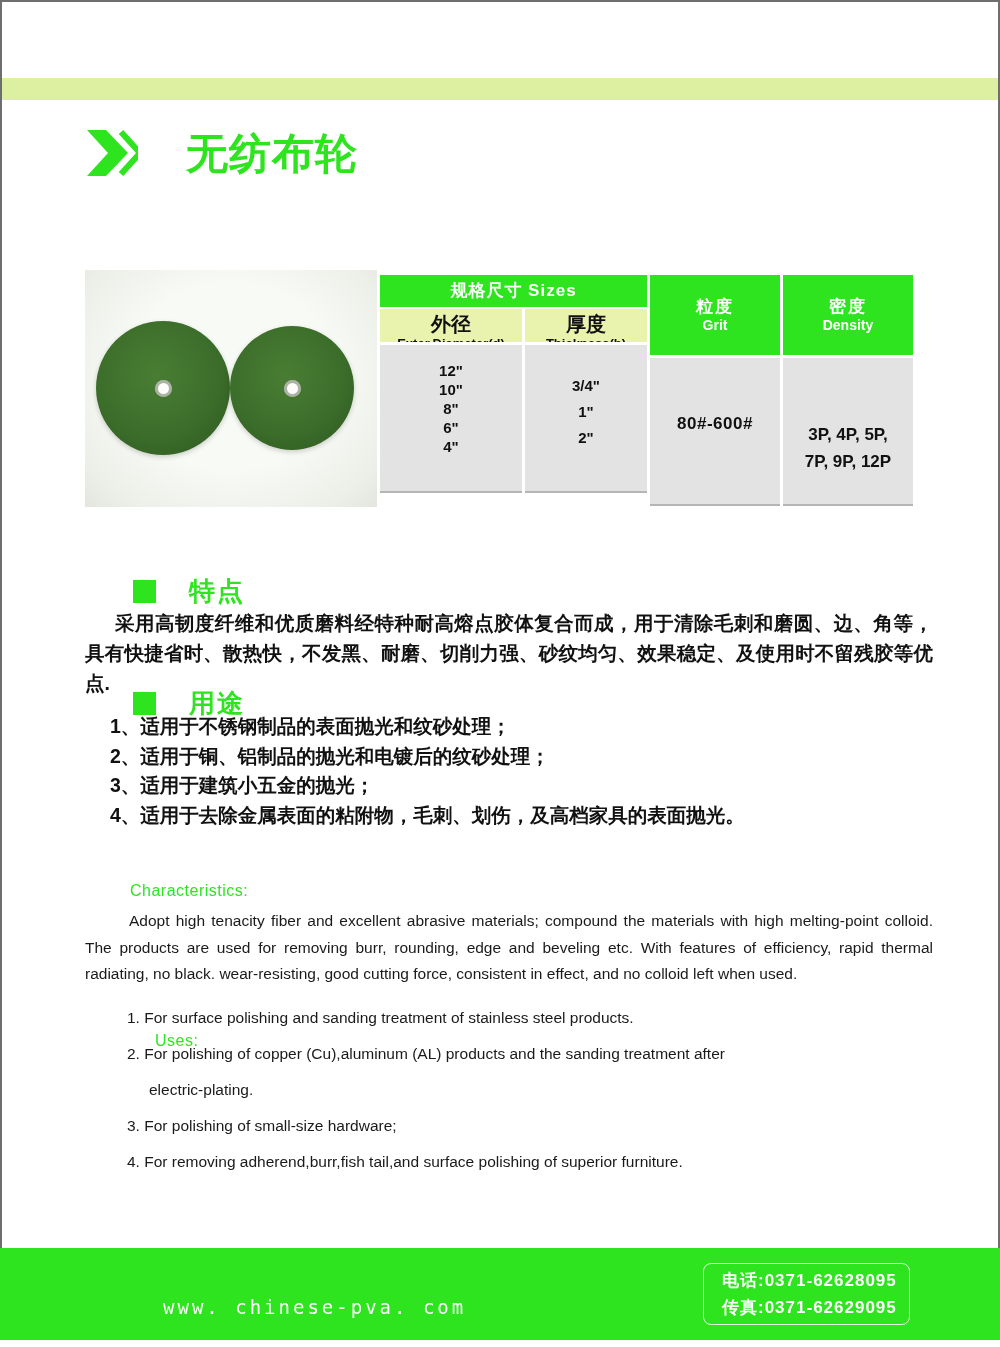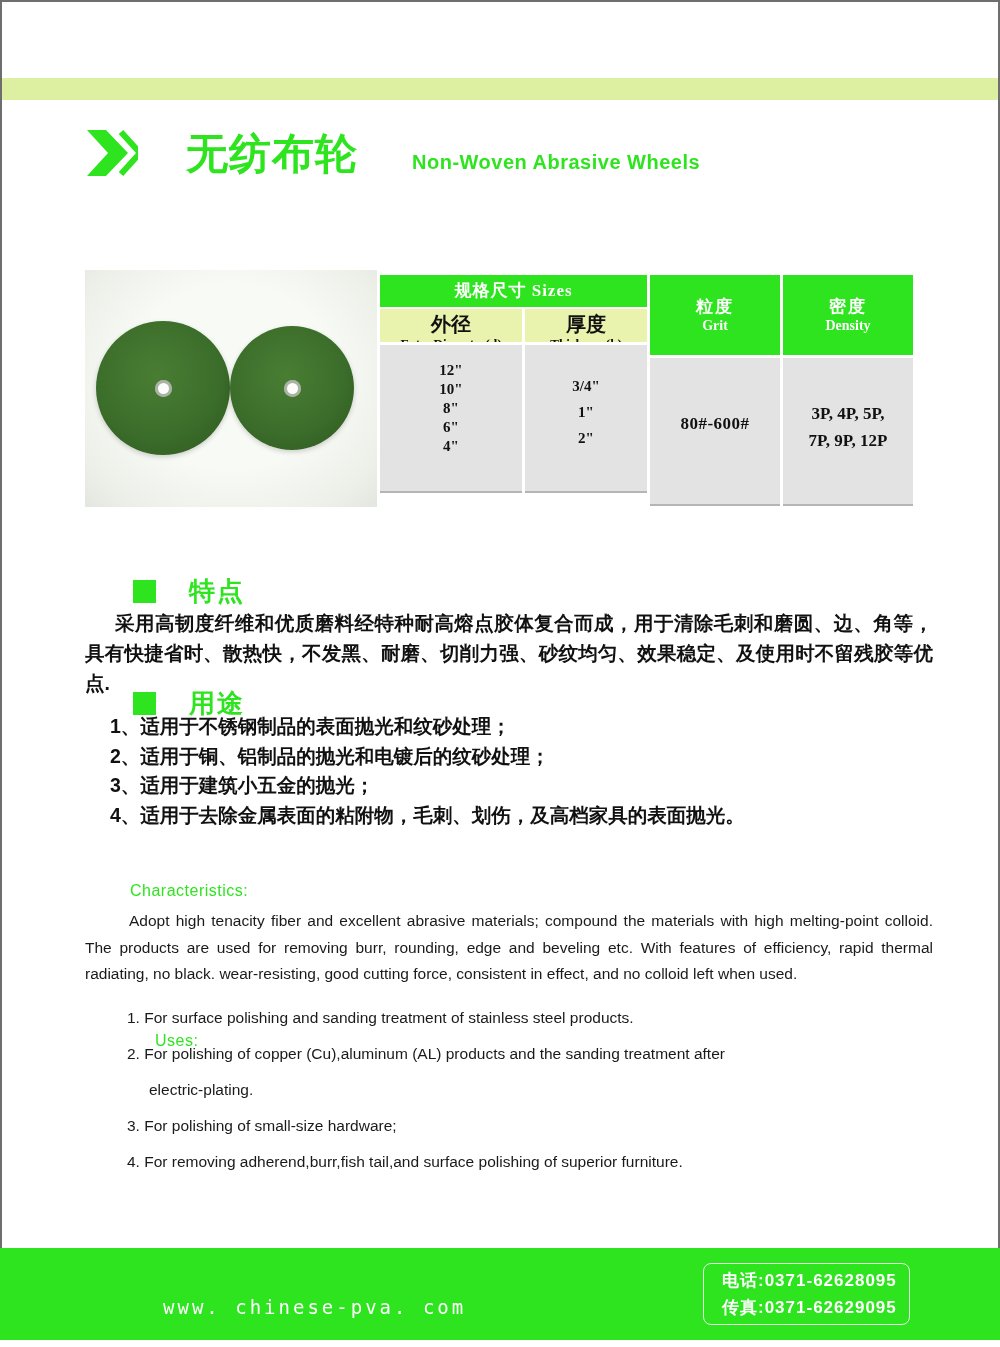--- a/index.html
+++ b/index.html
@@ -29,21 +29,21 @@
   .disc { position:absolute; border-radius:50%;
     background:radial-gradient(circle at 45% 40%, #497d33 0%, #3c6e2b 55%, #305c22 90%, #2a5120 100%);
     box-shadow:0 2px 5px rgba(0,0,0,0.18);
   }
   .disc-left  { left:11px;  top:51px; width:134px; height:134px; }
   .disc-right { left:145px; top:56px; width:124px; height:124px; }
   .hole { position:absolute; left:50%; top:50%; width:17px; height:17px; margin:-8.5px 0 0 -8.5px;
     border-radius:50%; background:#fdfdfb; box-shadow:0 0 0 3px rgba(20,40,10,0.35) inset; }
 
   
-  .spec-table { position:absolute; left:380px; top:275px; width:533px; display:flex; gap:3px;font-family:Liberation Serif, serif; }
+  .spec-table { position:absolute; left:380px; top:275px; width:533px; display:flex; gap:3px; }
   .cell { overflow:hidden; }
   .green-cell { background:#2ee41f; color:#ffffff; }
   .pale-cell  { background:#e9f3ad; color:#111; }
   .gray-cell  { background:#e3e3e3; border-bottom:2px solid #b5b5b5; }
   .group-sizes { width:267px; display:flex; flex-direction:column; }
   .sizes-header { height:32px; font-size:17px; font-weight:bold; text-align:center; line-height:32px; letter-spacing:1px; }
   .sub-row { display:flex; gap:3px; margin-top:2px; }
   .sub-cell { height:33px; text-align:center; padding-top:3px; }
   .sub-diameter  { width:142px; }
   .sub-thickness { width:122px; }
@@ -54,21 +54,21 @@
   .bc-diameter  { width:142px; font-size:15px; padding-top:16px; }
   .bc-diameter div { line-height:19px; }
   .bc-thickness { width:122px; font-size:15px; padding-top:28px; }
   .bc-thickness div { line-height:26px; }
   .col-single { width:130px; display:flex; flex-direction:column; }
   .tall-header { height:80px; display:flex; flex-direction:column; justify-content:center; text-align:center; font-weight:bold; }
   .th-cn { font-size:17px; line-height:21px; letter-spacing:2px; }
   .th-en { font-size:14px; line-height:17px; }
   .col-single .body-cell { margin-top:3px; width:130px; }
   .bc-grit { font-size:17px; padding-top:56px; letter-spacing:0.5px; }
-  .bc-density { font-size:17px; padding-top:42px; }
+  .bc-density { font-size:17px; padding-top:63px; }
   .bc-density div { line-height:27px; }
 
   
   .sec-head { position:absolute; display:flex; align-items:center;gap:13px; }
   .sec-square { width:23px; height:23px; background:#2ee41f; }
   .sec-title { font-size:26px; font-weight:bold; color:#2ee41f; margin-left:20px; letter-spacing:2px; }
   .head-features { left:133px; top:574px; }
   .head-uses-cn  { left:133px; top:686px; }
   .cjk-par {
     position:absolute; left:85px; top:608px; width:848px;
@@ -112,21 +112,20 @@
   <div class="b-right"></div>
 
   <div class="pale-bar"></div>
 
   <div class="title-row">
     <svg class="chevrons" viewBox="0 0 52 46">
       <polygon points="1,0 20,0 42,23 20,46 1,46 22,23" fill="#2ee41f"></polygon>
       <polyline points="35,2 54,23 35,44" fill="none" stroke="#2ee41f" stroke-width="6"></polyline>
     </svg>
     <div class="title-cn">无纺布轮</div>
-    <div class="title-en">Non-Woven Abrasive Wheels</div>
   </div>
 
   <div class="photo">
     <div class="disc disc-left">
       <div class="hole"></div>
     </div>
     <div class="disc disc-right">
       <div class="hole"></div>
     </div>
   </div>

